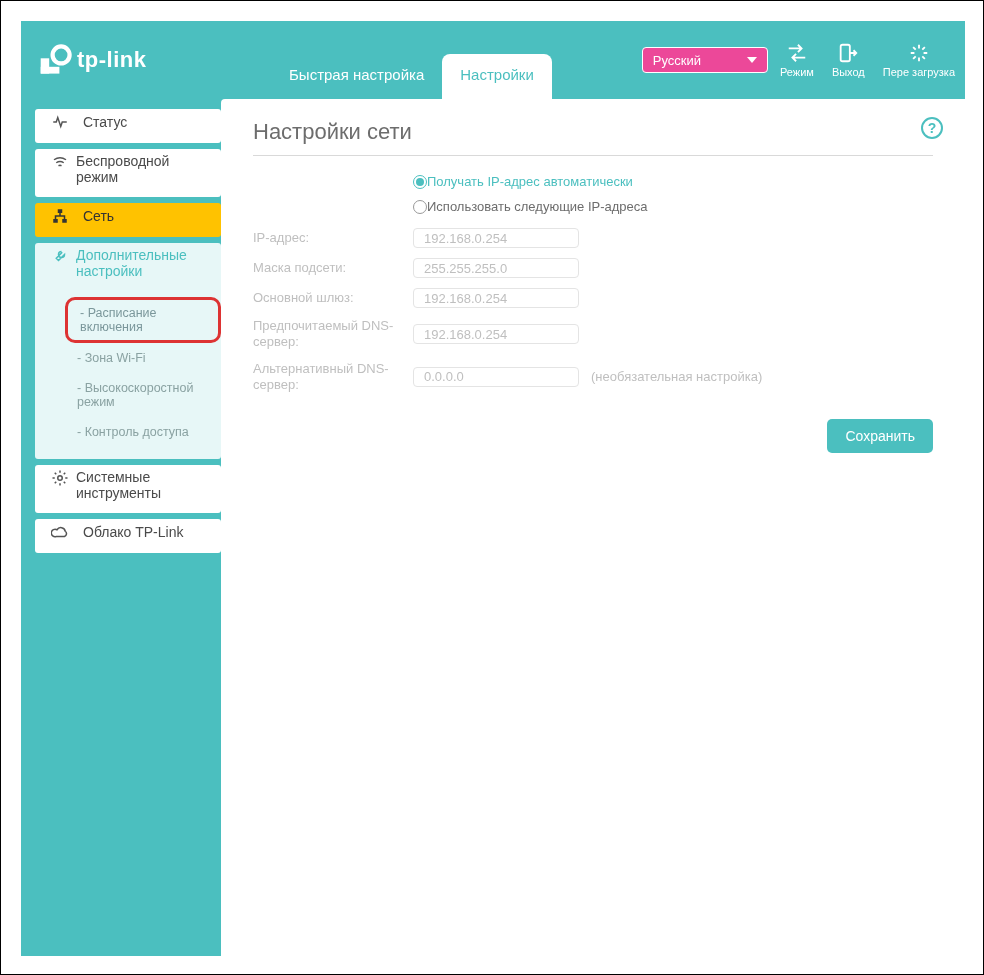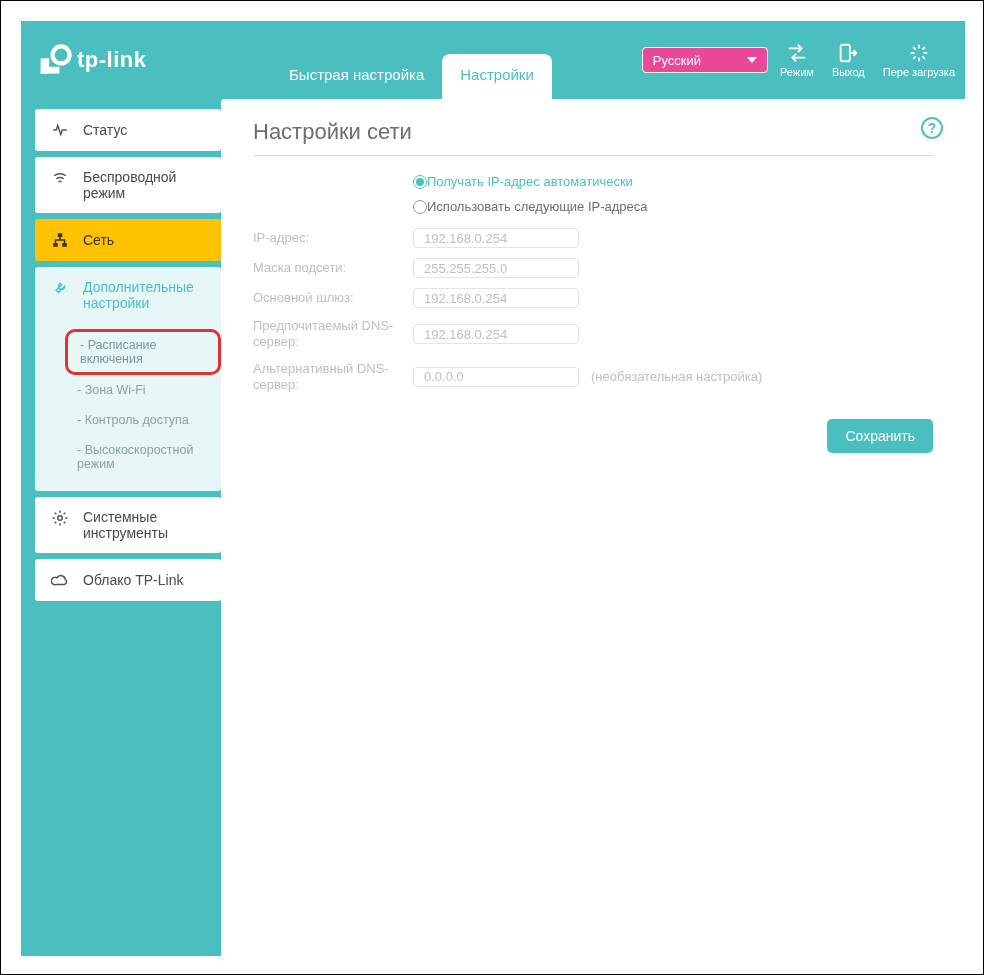--- a/index.html
+++ b/index.html
@@ -16,23 +16,23 @@
   .tab.active { background: #fff; color: #4bbfbf; }
   .tab.quick { line-height: 1.15; }
   .lang { margin-left: 90px; width: 126px; height: 26px; border: 1px solid #fff; border-radius: 4px; background: #ec4899; color: #fff; display: flex; align-items: center; padding: 0 10px; justify-content: space-between; font-size: 13px; cursor: pointer; }
   .lang .chev { width: 0; height: 0; border-left: 5px solid transparent; border-right: 5px solid transparent; border-top: 6px solid #fff; }
   .topicons { margin-left: auto; margin-right: 10px; display: flex; gap: 18px; color: #fff; text-align: center; }
   .ticon { display: flex; flex-direction: column; align-items: center; font-size: 11px; cursor: pointer; }
   .ticon svg { width: 22px; height: 22px; margin-bottom: 2px; }
   
   .body { position: absolute; top: 78px; bottom: 0; left: 0; right: 0; display: flex; }
   .sidebar { width: 200px; padding: 10px 0 0 14px; }
-  .sitem { background: #fff; border-radius: 3px; margin-bottom: 6px; display: flex; align-items: center; padding: 12px 12px 12px 16px; font-size: 14px; color: #4a4a4a; cursor: pointer; gap: 14px; }
+  .sitem { background: #fff; border-radius: 3px; margin-bottom: 6px; display: flex; align-items: center; padding: 4px 12px 12px 16px; font-size: 14px; color: #4a4a4a; cursor: pointer; gap: 14px; }
   .sitem svg { width: 18px; height: 18px; flex-shrink: 0; }
-  .sitem.twoline { align-items: flex-start; }
+  .sitem.twoline { align-items: flex-start; gap: 7px; }
   .sitem.active { background: #ffc200; color: #333; }
   .sitem.expanded { background: #e7f7f7; color: #4bbfbf; border-radius: 3px 3px 0 0; margin-bottom: 0; }
   .subs { background: #e7f7f7; border-radius: 0 0 3px 3px; margin-bottom: 6px; padding: 6px 0 12px; }
   .sub { font-size: 12.5px; color: #8aa2a2; padding: 8px 0 8px 42px; cursor: pointer; position: relative; }
   .sub::before { content: "- "; }
   .sub.hl-box { display: inline-block; margin-left: 30px; padding: 6px 12px 6px 12px; border: 3px solid #d33; border-radius: 10px; color: #7b979b; }
   .sub.hl-box::before { content: "- "; }
   
   .main { flex: 1; background: #fff; border-radius: 4px 0 0 0; padding: 20px 32px 0 32px; position: relative; }
   .help { position: absolute; top: 18px; right: 22px; width: 22px; height: 22px; border: 2px solid #4bbfbf; border-radius: 50%; color: #4bbfbf; display: flex; align-items: center; justify-content: center; font-size: 14px; font-weight: 700; cursor: pointer; }
@@ -126,22 +126,22 @@
         </div>
         <div class="sitem expanded twoline">
           <svg viewBox="0 0 24 24" fill="none" stroke="#4bbfbf" stroke-width="2">
               <path d="M14 6a4 4 0 1 0 4 4l-8 8-3-3 8-8"></path>
             </svg>
           <span>Дополнительные настройки</span>
         </div>
         <div class="subs">
           <div class="sub hl-box"><span>Расписание включения</span></div>
           <div class="sub"><span>Зона Wi-Fi</span></div>
+          <div class="sub"><span>Высокоскоростной режим</span></div>
           <div class="sub"><span>Контроль доступа</span></div>
-          <div class="sub"><span>Высокоскоростной режим</span></div>
         </div>
         <div class="sitem twoline">
           <svg viewBox="0 0 24 24" fill="none" stroke="#555" stroke-width="2">
               <circle cx="12" cy="12" r="3"></circle>
               <path d="M12 2v3M12 19v3M2 12h3M19 12h3M5 5l2 2M17 17l2 2M19 5l-2 2M7 17l-2 2"></path>
             </svg>
           <span>Системные инструменты</span>
         </div>
         <div class="sitem">
           <svg viewBox="0 0 24 24" fill="none" stroke="#555" stroke-width="2">

